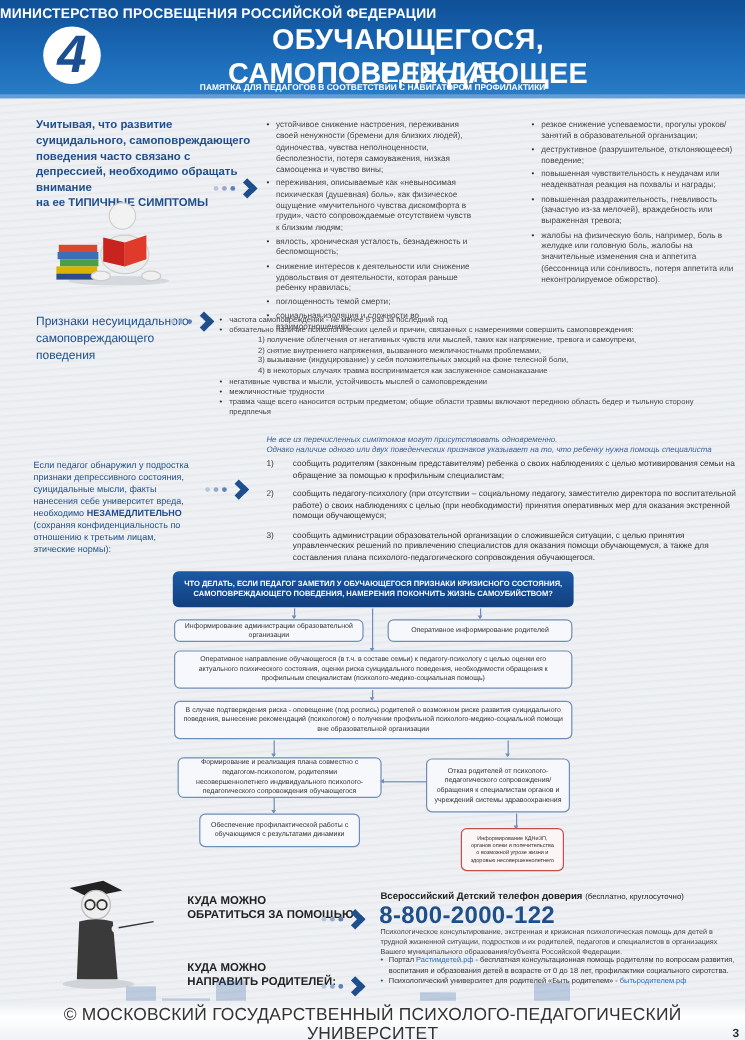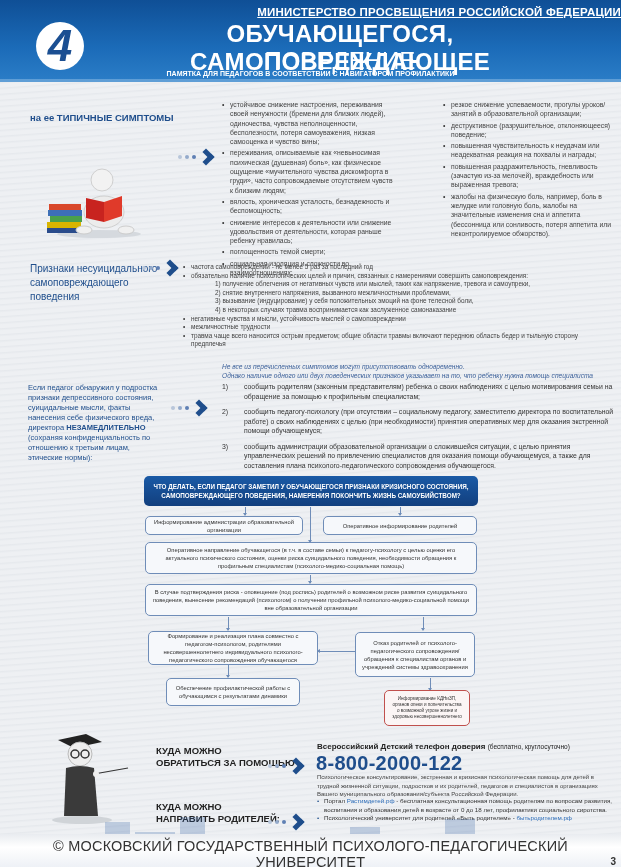--- a/index.html
+++ b/index.html
@@ -8,21 +8,21 @@
     font-family: "Liberation Sans", sans-serif;
     background: repeating-linear-gradient(176deg, #eef0f3 0px, #eef0f3 3px, #e6e9ed 4px, #eef0f3 6px);
     color: #333;
     position: relative;
   }
   .header {
     position: absolute; left: 0; top: 0; width: 621px; height: 82px;
     background: linear-gradient(180deg, #0f4f96 0%, #1b6bb8 60%, #2a7cc6 100%);
     border-bottom: 3px solid #5f9ed6;
   }
-  .ministry { position: absolute; top: 6px; left: 0; width: 621px; text-align: right; color: #fff; font-weight: bold; font-size: 11.5px; letter-spacing: 0.2px; text-decoration: underline; }
+  .ministry { position: absolute; top: 6px; left: 0; width: 621px; text-align: left; color: #fff; font-weight: bold; font-size: 11.5px; letter-spacing: 0.2px; }
   .num-circle { position: absolute; left: 36px; top: 22px; width: 48px; height: 48px; border-radius: 50%; background: #fff; color: #1b4f92; font-weight: bold; font-size: 44px; line-height: 48px; text-align: center; font-style: italic; }
   .title1 { position: absolute; top: 20px; left: 100px; width: 480px; text-align: center; color: #fff; font-weight: bold; font-size: 24px; letter-spacing: 0.3px; }
   .title2 { position: absolute; top: 47px; left: 100px; width: 480px; text-align: center; color: #fff; font-weight: normal; font-size: 24px; }
   .subtitle { position: absolute; top: 70px; left: 0; width: 621px; text-align: center; color: #fff; font-weight: bold; font-size: 7px; }
 
   .blue-lead { color: #1f4e8c; font-weight: bold; }
   .sec1-lead { position: absolute; left: 30px; top: 98px; width: 180px; font-size: 9.5px; line-height: 13px; }
   .arrow { position: absolute; display: flex; align-items: center; gap: 3px; }
   .arrow .dot { width: 4px; height: 4px; border-radius: 50%; background: #b8c6da; }
   .arrow .dot.d2 { background: #94aacb; }
@@ -79,21 +79,21 @@
 
 <div class="header">
   <div class="ministry">МИНИСТЕРСТВО ПРОСВЕЩЕНИЯ РОССИЙСКОЙ ФЕДЕРАЦИИ</div>
   <div class="num-circle">4</div>
   <div class="title1">ОБУЧАЮЩЕГОСЯ, САМОПОВРЕЖДАЮЩЕЕ</div>
   <div class="title2">ПОВЕДЕНИЕ</div>
   <div class="subtitle">ПАМЯТКА ДЛЯ ПЕДАГОГОВ В СООТВЕТСТВИИ С НАВИГАТОРОМ ПРОФИЛАКТИКИ</div>
 </div>
 
 <div class="sec1-lead blue-lead">
-  <br>
+  <span>Учитывая, что развитие суицидального, самоповреждающего поведения часто связано с депрессией, необходимо обращать внимание</span><br>
   <span>на ее ТИПИЧНЫЕ СИМПТОМЫ</span>
 </div>
 <div class="arrow" style="left:178px; top:151px;">
   <span class="dot"></span>
     <span class="dot d2"></span>
     <span class="dot d3"></span>
     <span class="chev"></span>
 </div>
 
 <svg class="figure1" viewBox="0 0 100 70">
@@ -145,21 +145,21 @@
   <li style="margin-bottom:0">межличностные трудности</li>
   <li style="margin-bottom:0">травма чаще всего наносится острым предметом; общие области травмы включают переднюю область бедер и тыльную сторону предплечья</li>
 </ul>
 
 <div class="note">
   <div>Не все из перечисленных симптомов могут присутствовать одновременно.</div>
   <div>Однако наличие одного или двух поведенческих признаков указывает на то, что ребенку нужна помощь специалиста</div>
 </div>
 
 <div class="sec3-lead">
-  <span>Если педагог обнаружил у подростка признаки депрессивного состояния, суицидальные мысли, факты нанесения себе физического вреда, директора</span>
+  <span>Если педагог обнаружил у подростка признаки депрессивного состояния, суицидальные мысли, факты нанесения себе университет вреда, необходимо</span>
   <b>НЕЗАМЕДЛИТЕЛЬНО</b>
   <span>(сохраняя конфиденциальность по отношению к третьим лицам, этические нормы):</span>
 </div>
 <div class="arrow" style="left:171px; top:402px;">
   <span class="dot"></span>
     <span class="dot d2"></span>
     <span class="dot d3"></span>
     <span class="chev"></span>
 </div>
 <ol class="steps">

